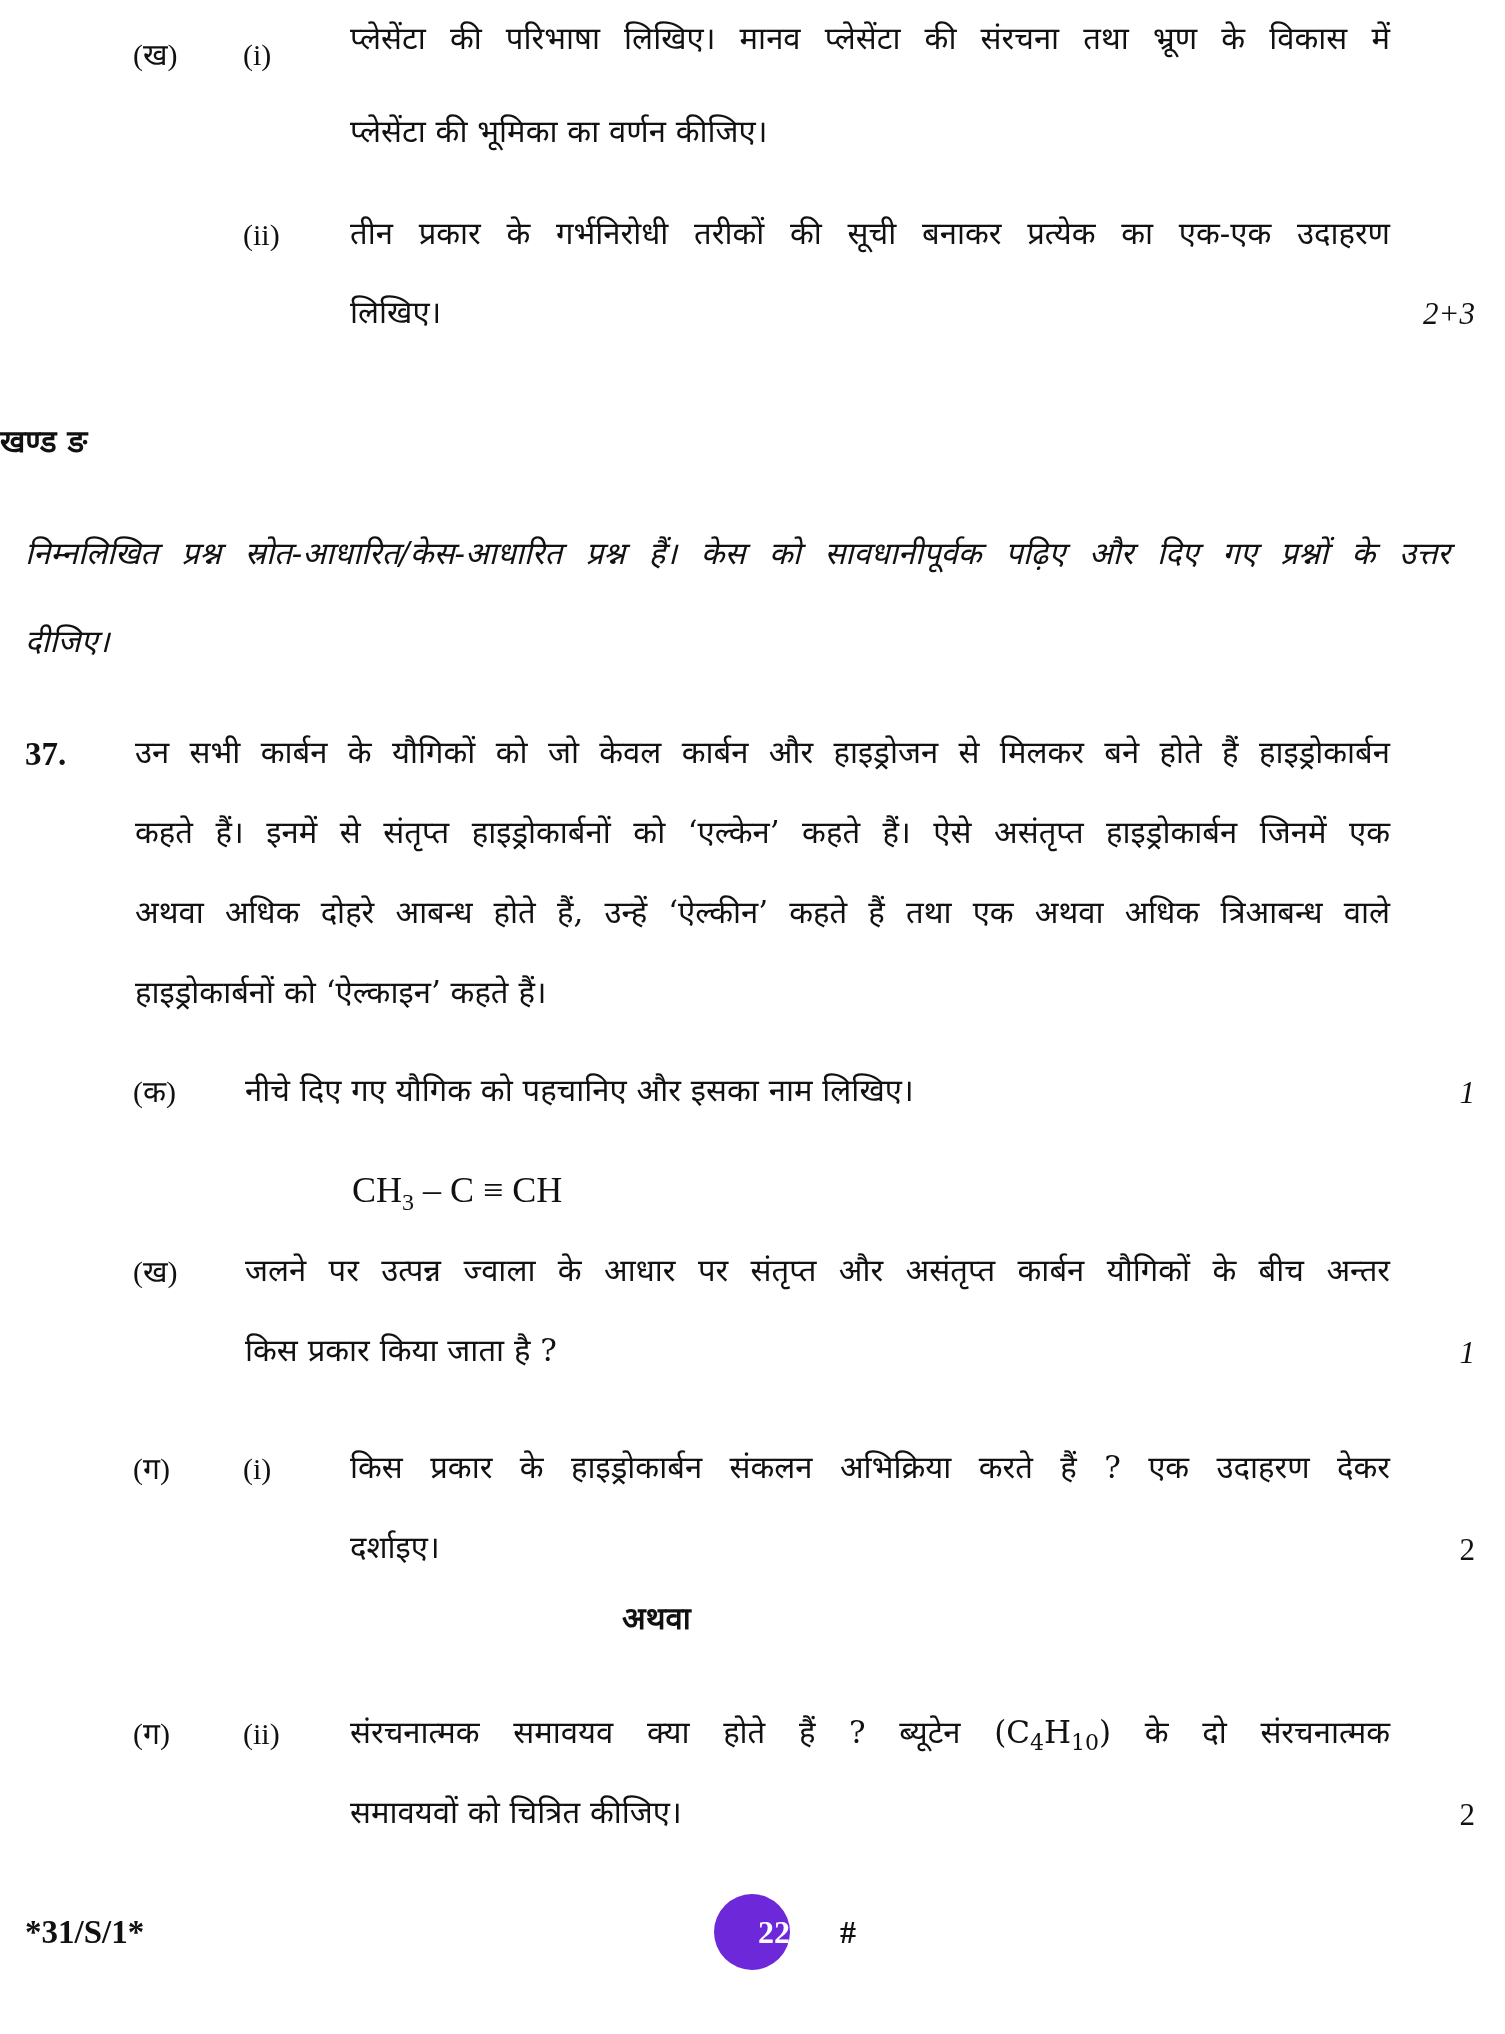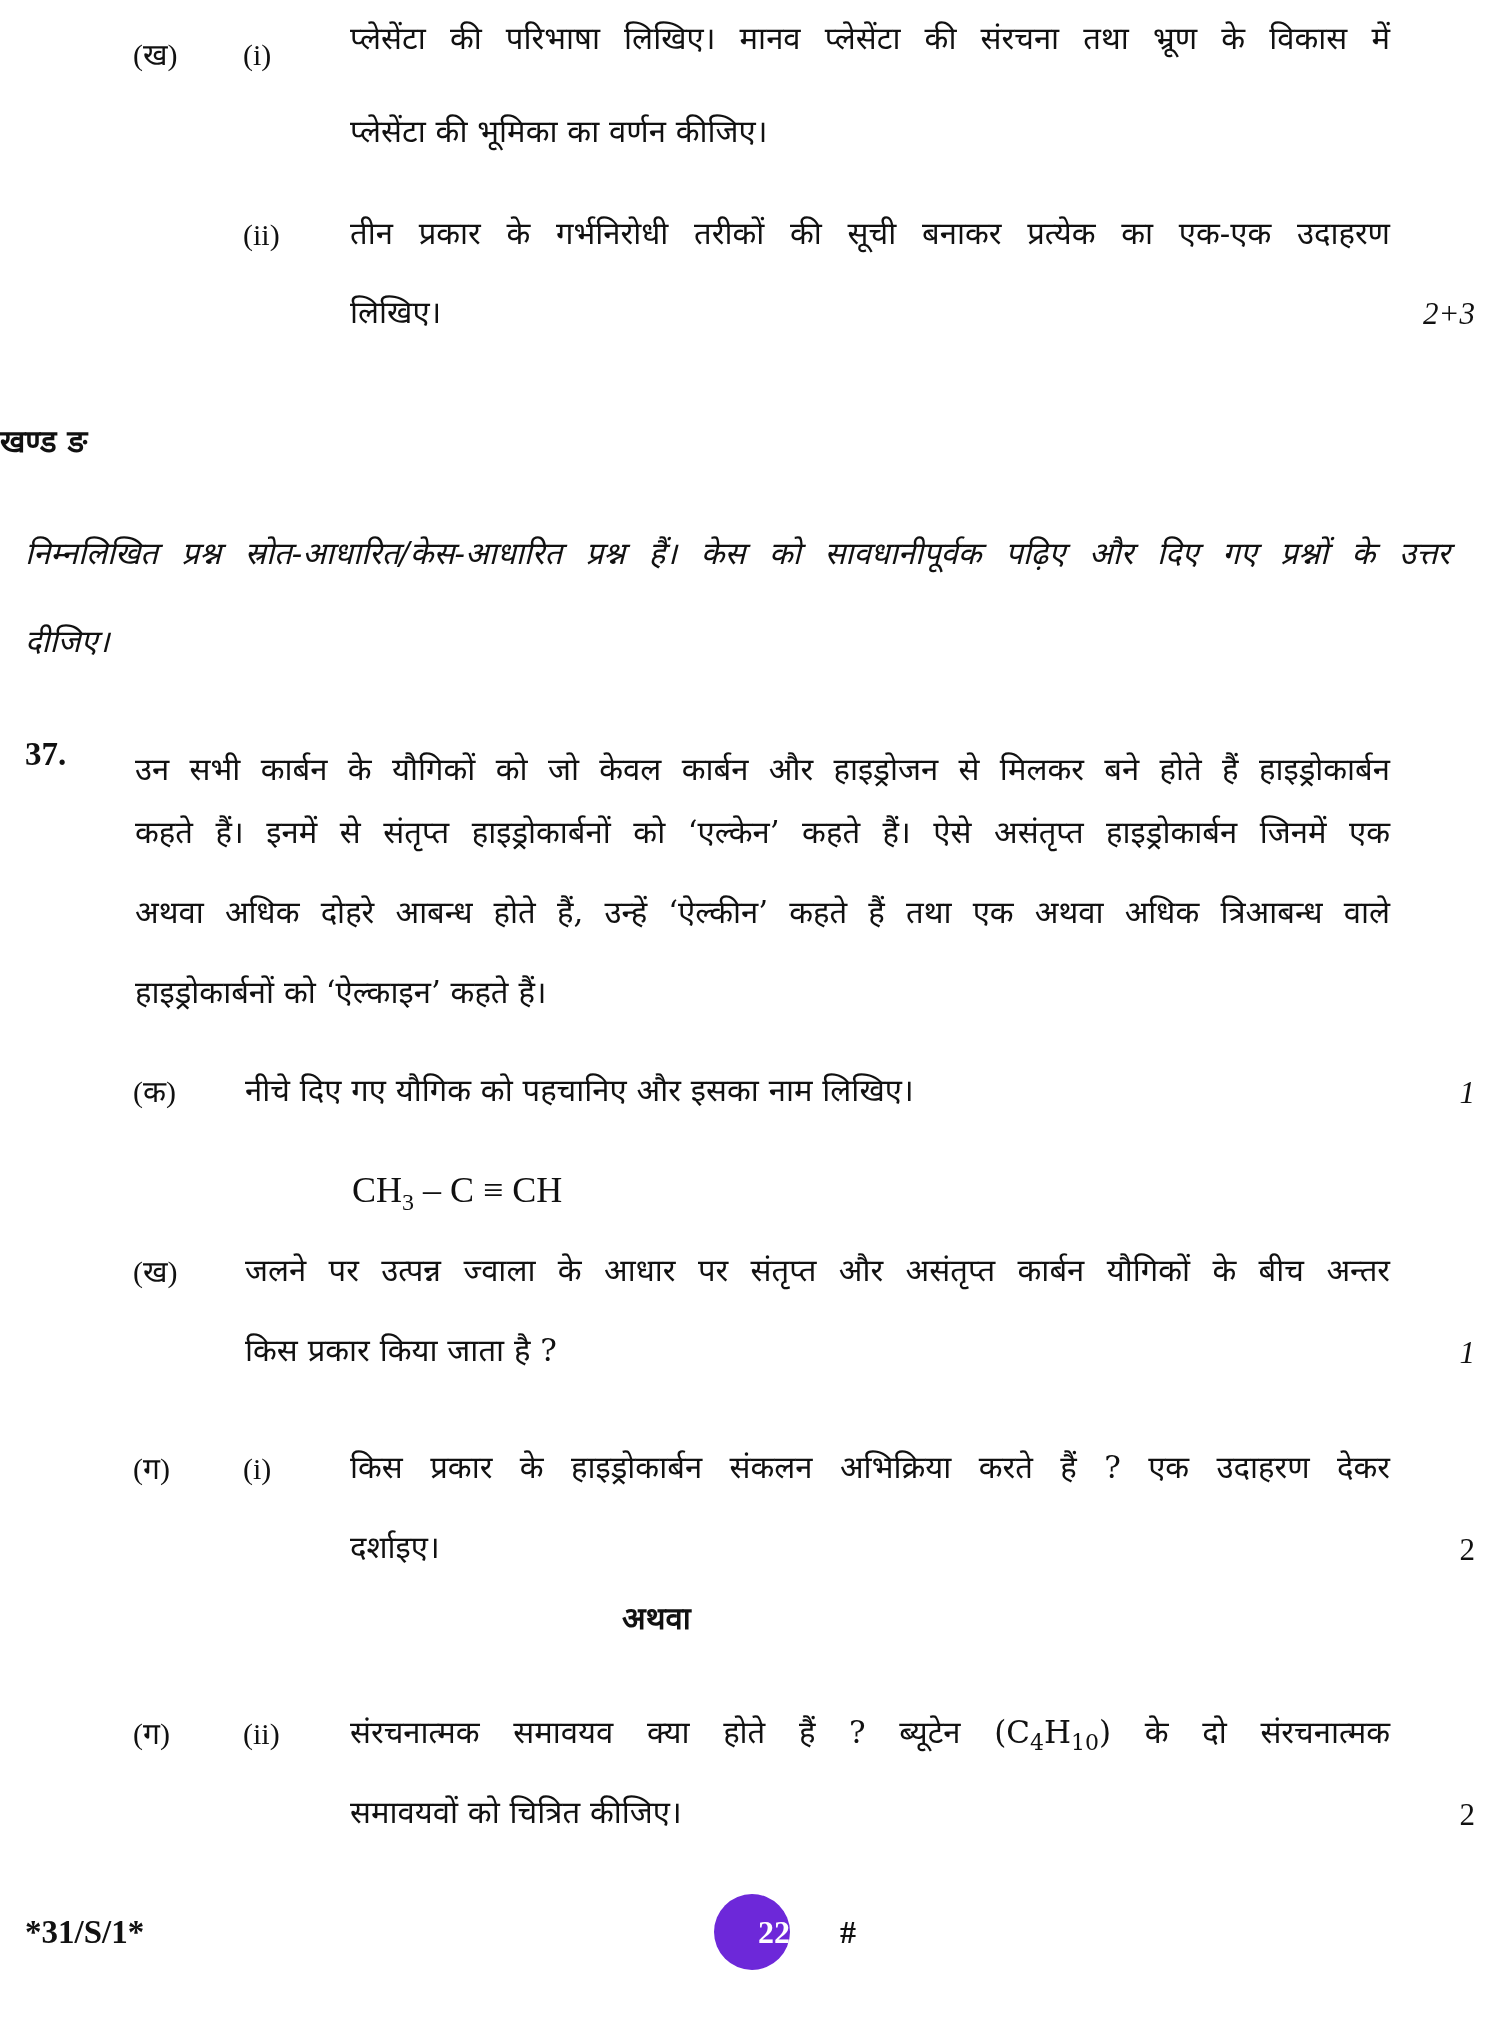--- a/index.html
+++ b/index.html
@@ -34,21 +34,21 @@
 <div class="abs t justify" style="left:350px; width:1040px; top:218px;">तीन प्रकार के गर्भनिरोधी तरीकों की सूची बनाकर प्रत्येक का एक-एक उदाहरण</div>
 <div class="abs t" style="left:350px; top:297px;">लिखिए।</div>
 <div class="abs mark" style="top:298px;">2+3</div>
 
 <div class="abs t bold" style="left:0; width:1505px; text-align:left; top:426px;">खण्ड ङ</div>
 
 <div class="abs t ital justify" style="left:25px; width:1425px; top:538px;">निम्नलिखित प्रश्न स्रोत-आधारित/केस-आधारित प्रश्न हैं। केस को सावधानीपूर्वक पढ़िए और दिए गए प्रश्नों के उत्तर</div>
 <div class="abs t ital" style="left:25px; top:618px;margin-top:8px;">दीजिए।</div>
 
 <div class="abs qnum" style="left:25px; top:738px;">37.</div>
-<div class="abs t justify" style="left:135px; width:1255px; top:737px;margin-top:17px;">उन सभी कार्बन के यौगिकों को जो केवल कार्बन और हाइड्रोजन से मिलकर बने होते हैं हाइड्रोकार्बन</div>
+<div class="abs t justify" style="left:135px; width:1255px; top:737px;">उन सभी कार्बन के यौगिकों को जो केवल कार्बन और हाइड्रोजन से मिलकर बने होते हैं हाइड्रोकार्बन</div>
 <div class="abs t justify" style="left:135px; width:1255px; top:817px;">कहते हैं। इनमें से संतृप्त हाइड्रोकार्बनों को ‘एल्केन’ कहते हैं। ऐसे असंतृप्त हाइड्रोकार्बन जिनमें एक</div>
 <div class="abs t justify" style="left:135px; width:1255px; top:897px;">अथवा अधिक दोहरे आबन्ध होते हैं, उन्हें ‘ऐल्कीन’ कहते हैं तथा एक अथवा अधिक त्रिआबन्ध वाले</div>
 <div class="abs t" style="left:135px; top:977px;">हाइड्रोकार्बनों को ‘ऐल्काइन’ कहते हैं।</div>
 
 <div class="abs lbl" style="left:133px; top:1077px;">(क)</div>
 <div class="abs t" style="left:245px; top:1075px;">नीचे दिए गए यौगिक को पहचानिए और इसका नाम लिखिए।</div>
 <div class="abs mark" style="top:1077px;">1</div>
 <div class="abs formula" style="left:352px; top:1160px;margin-top:12px;"><span>CH</span><sub>3</sub><span> – C ≡ CH</span></div>
 
 <div class="abs lbl" style="left:133px; top:1257px;">(ख)</div>

